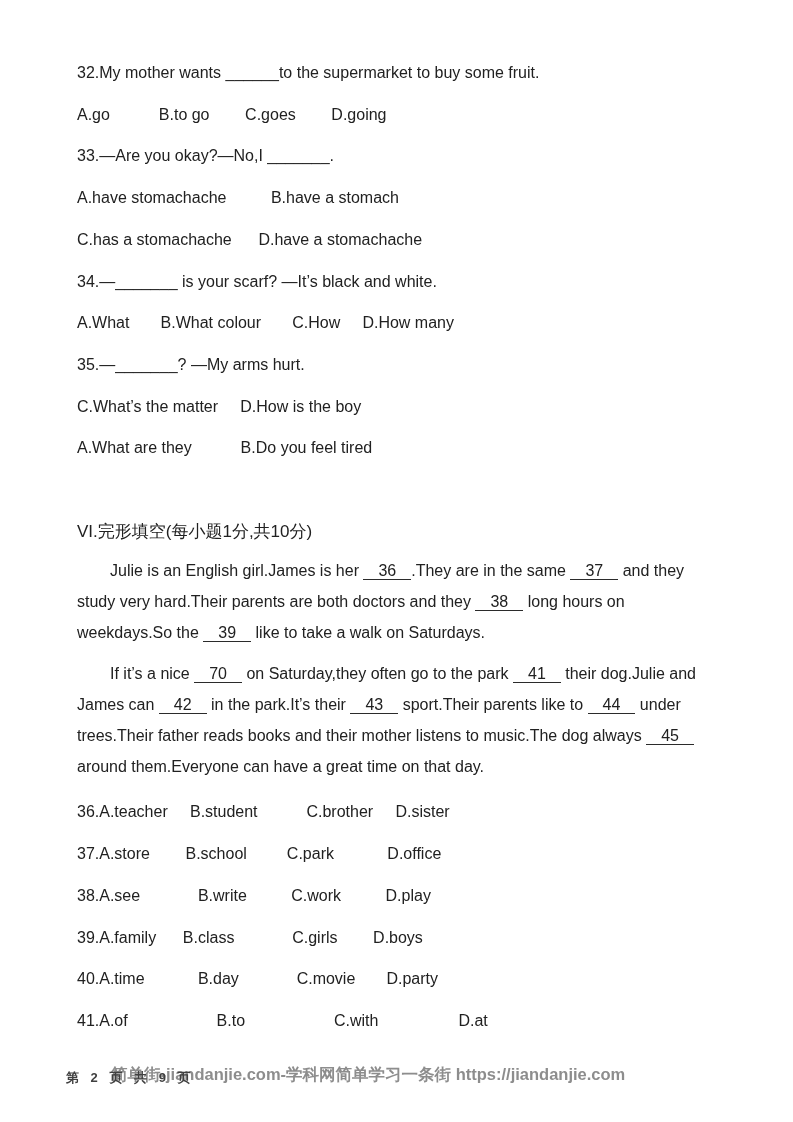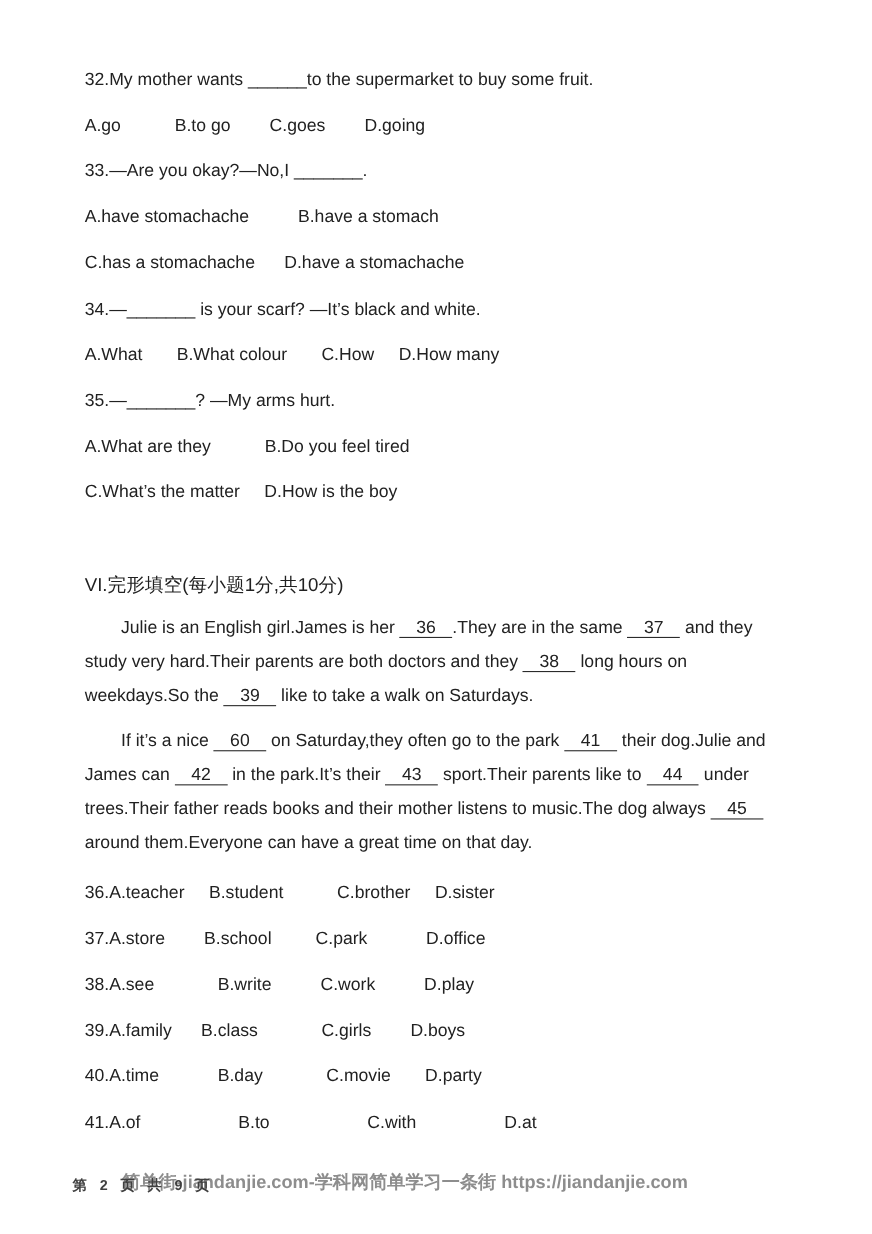--- a/index.html
+++ b/index.html
@@ -86,35 +86,35 @@
     <section>
       <div id="choice-lines">
           <div class="qline">32.My mother wants ______to the supermarket to buy some fruit.</div>
           <div class="qline">A.go           B.to go        C.goes        D.going</div>
           <div class="qline">33.—Are you okay?—No,I _______.</div>
           <div class="qline">A.have stomachache          B.have a stomach</div>
           <div class="qline">C.has a stomachache      D.have a stomachache</div>
           <div class="qline">34.—_______ is your scarf? —It’s black and white.</div>
           <div class="qline">A.What       B.What colour       C.How     D.How many</div>
           <div class="qline">35.—_______? —My arms hurt.</div>
+          <div class="qline">C.What’s the matter     D.How is the boy</div>
           <div class="qline">A.What are they           B.Do you feel tired</div>
-          <div class="qline">C.What’s the matter     D.How is the boy</div>
         </div>
     </section>
 
     <section>
       <div class="cloze-heading">VI.完形填空(每小题1分,共10分)</div>
       <div id="cloze-paragraphs">
           <div class="passage">
             <div class="pline indent">Julie is an English girl.James is her <span class="blank">36</span>.They are in the same <span class="blank">37</span> and they</div>
             <div class="pline">study very hard.Their parents are both doctors and they <span class="blank">38</span> long hours on</div>
             <div class="pline">weekdays.So the <span class="blank">39</span> like to take a walk on Saturdays.</div>
           </div>
           <div class="passage second">
-            <div class="pline indent">If it’s a nice <span class="blank">60</span> on Saturday,they often go to the park <span class="blank">41</span> their dog.Julie and</div>
+            <div class="pline indent">If it’s a nice <span class="blank">70</span> on Saturday,they often go to the park <span class="blank">41</span> their dog.Julie and</div>
             <div class="pline">James can <span class="blank">42</span> in the park.It’s their <span class="blank">43</span> sport.Their parents like to <span class="blank">44</span> under</div>
             <div class="pline">trees.Their father reads books and their mother listens to music.The dog always <span class="blank">45</span></div>
             <div class="pline">around them.Everyone can have a great time on that day.</div>
           </div>
         </div>
       <div id="cloze-options" class="cloze-options">
           <div class="qline">36.A.teacher     B.student           C.brother     D.sister</div>
           <div class="qline">37.A.store        B.school         C.park            D.office</div>
           <div class="qline">38.A.see             B.write          C.work          D.play</div>
           <div class="qline">39.A.family      B.class             C.girls        D.boys</div>

